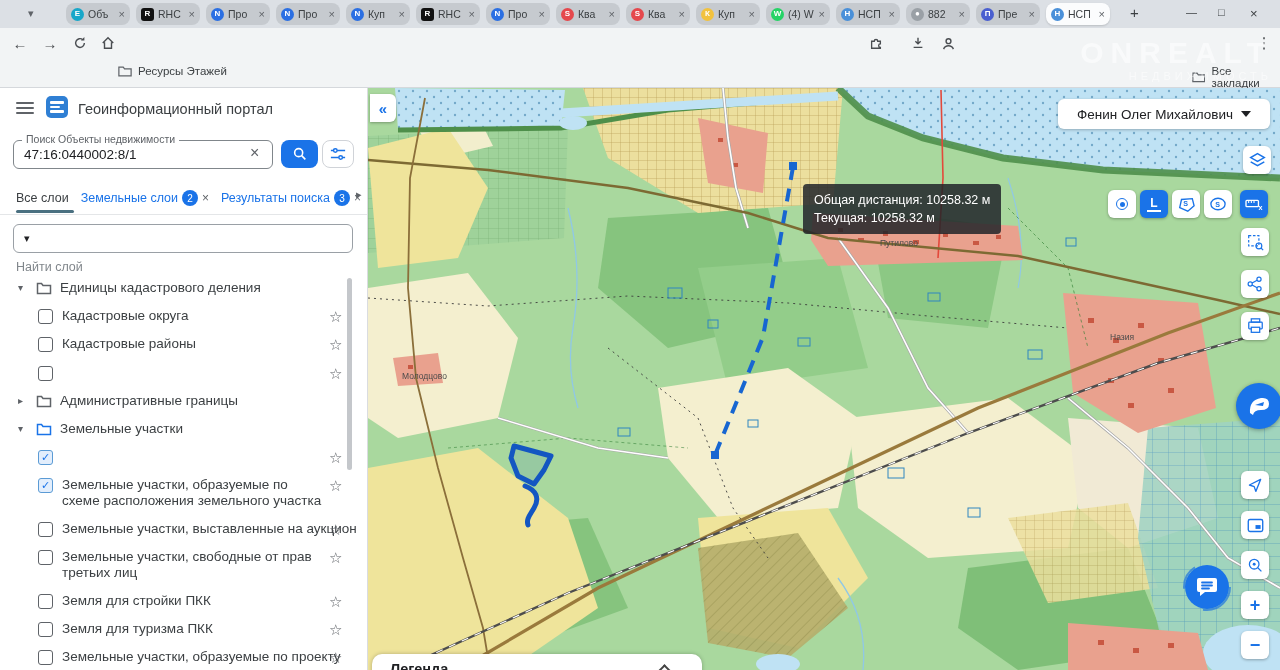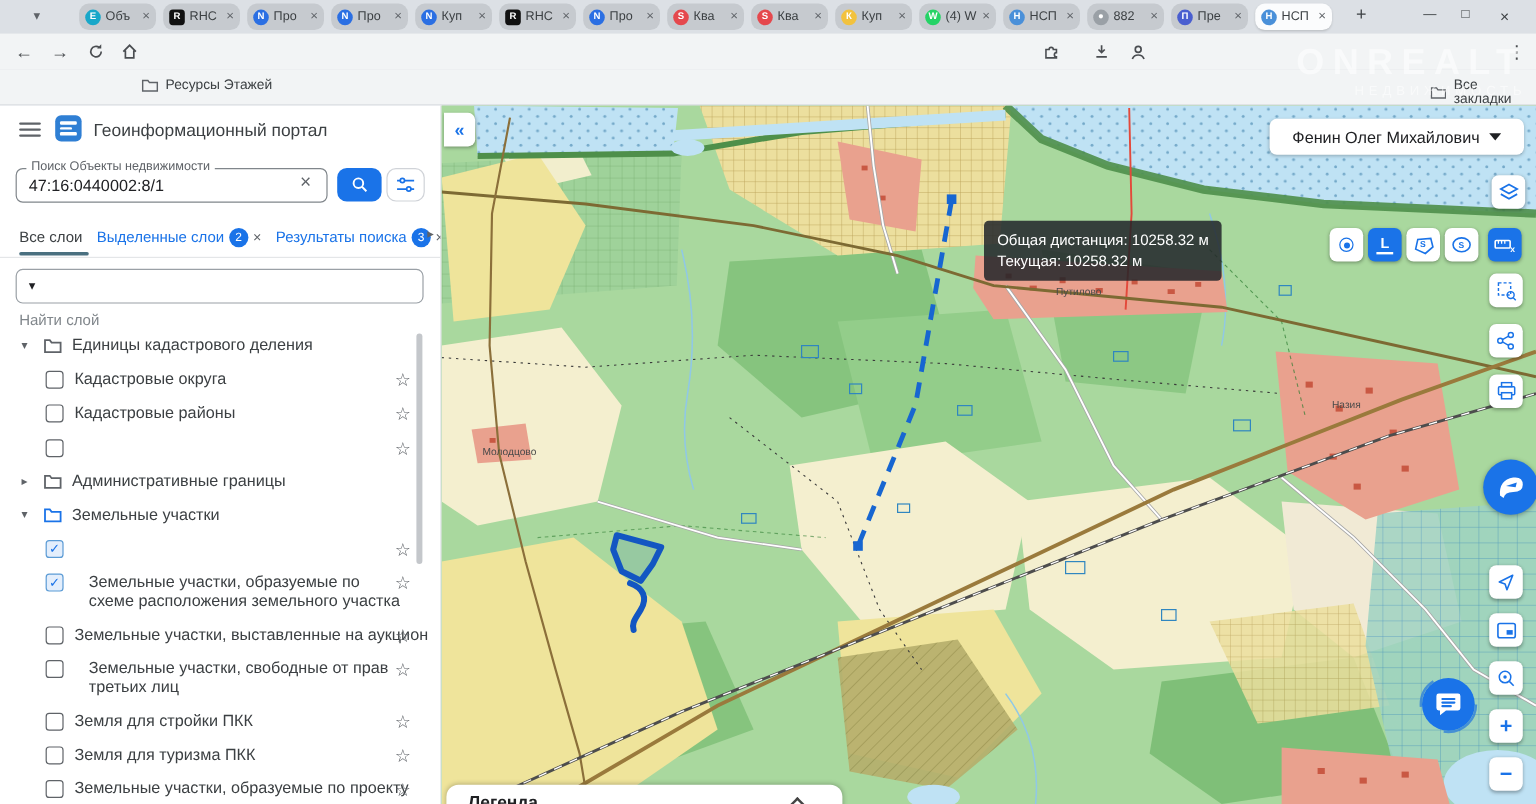--- a/index.html
+++ b/index.html
@@ -64,34 +64,34 @@
   #find-layer { position:absolute; left:16px; top:172px; font-size:12.5px; color:#80868b; }
 
   #tree { position:absolute; left:0; top:0; width:368px; height:582px; }
   .trow { position:absolute; left:0; width:345px; }
   .trow .chev { position:absolute; left:18px; top:2px; font-size:10px; color:#5f6368; }
   .trow .fico { position:absolute; left:36px; top:1px; }
   .trow .flabel { position:absolute; left:60px; top:0; font-size:13.5px; color:#3c4043; white-space:nowrap; }
   .cb { position:absolute; left:38px; top:1px; width:15px; height:15px; border:1.6px solid #5f6368; border-radius:3px; background:#fff; display:flex; align-items:center; justify-content:center; font-size:11px; }
   .cb.on { border-color:#5b9bd5; background:#e3eefc; color:#1a73e8; }
   .llabel { position:absolute; left:62px; top:0; width:266px; font-size:13.5px; color:#3c4043; line-height:16px; white-space:nowrap; }
-  .llabel.wrap { white-space:normal;margin-left:12px; }
+  .llabel.wrap { white-space:normal; }
   .star { position:absolute; left:329px; top:0; font-size:15px; color:#5f6368; }
   #scrollthumb { position:absolute; left:347px; top:190px; width:5px; height:192px; background:#c4c7cb; border-radius:3px; }
 
   
   #map { position:absolute; left:368px; top:88px; width:912px; height:582px; overflow:hidden; background:#a9d89e; }
   #map svg.base { position:absolute; left:0; top:0; }
   .map-btn { position:absolute; width:28px; height:28px; background:#fff; border-radius:6px; box-shadow:0 1px 3px rgba(0,0,0,.3); display:flex; align-items:center; justify-content:center; color:#1a73e8; }
   .map-btn.blue { background:#1a73e8; color:#fff; }
   #collapse-btn { position:absolute; left:2px; top:6px; width:26px; height:28px; background:#fff; border-radius:0 6px 6px 0; box-shadow:0 1px 3px rgba(0,0,0,.3); display:flex; align-items:center; justify-content:center; color:#1a73e8; font-size:15px; font-weight:bold; }
   #user-box { position:absolute; left:690px; top:11px; width:212px; height:30px; background:#fff; border-radius:6px; box-shadow:0 1px 3px rgba(0,0,0,.25); display:flex; align-items:center; justify-content:center; gap:8px; }
   #user-box .uname { font-size:13.5px; color:#202124; }
   #user-box .caret { width:0; height:0; border-left:5px solid transparent; border-right:5px solid transparent; border-top:6px solid #202124; }
-  #tooltip { position:absolute; left:452px; top:96px; background:rgba(33,37,41,.85); border-radius:4px; padding:7px 11px; color:#fff; font-size:12.5px; line-height:18px; white-space:nowrap; }
+  #tooltip { position:absolute; left:435px; top:96px; background:rgba(33,37,41,.85); border-radius:4px; padding:7px 11px; color:#fff; font-size:12.5px; line-height:18px; white-space:nowrap; }
   #legend { position:absolute; left:4px; top:566px; width:330px; height:30px; background:#fff; border-radius:10px 10px 0 0; box-shadow:0 0 4px rgba(0,0,0,.25); }
   #legend .ltitle { position:absolute; left:18px; top:7px; font-size:14.5px; color:#202124; font-weight:bold; }
   #legend .lchev { position:absolute; left:288px; top:12px; width:9px; height:9px; border-top:2px solid #444; border-right:2px solid #444; transform:rotate(-45deg); }
   #chat-fab { position:absolute; left:814px; top:474px; width:50px; height:50px; }
   #chat-fab .bub { position:absolute; left:3px; top:3px; width:44px; height:44px; border-radius:50%; background:#1a73e8; display:flex; align-items:center; justify-content:center; }
   #watermark { position:absolute; right:8px; top:36px; text-align:right; color:rgba(255,255,255,.55); pointer-events:none; z-index:99; }
   #watermark .w1 { font-size:30px; font-weight:bold; letter-spacing:7px; }
   #watermark .w2 { font-size:11px; letter-spacing:4px; }
   .mtool-letter { font-size:12px; font-weight:bold; }
 </style>
@@ -290,21 +290,21 @@
           <circle cx="6" cy="3" r="2" fill="#fff" stroke="#1a73e8" stroke-width="1.6"></circle>
           <circle cx="12" cy="11" r="2" fill="#fff" stroke="#1a73e8" stroke-width="1.6"></circle>
         </svg>
     </div>
 
     <div id="side-tabs">
       <span class="stab">
           <span class="lbl-active">Все слои</span>
         </span>
       <span class="stab">
-        <span class="lbl-link">Выделенные слои</span>
+        <span class="lbl-link">Земельные слои</span>
         <span class="badge">2</span>
         <span class="x">×</span>
       </span>
       <span class="stab">
         <span class="lbl-link">Результаты поиска</span>
         <span class="badge">3</span>
         <span class="x">×</span>
       </span>
     </div>
     <div id="tab-underline"></div>

